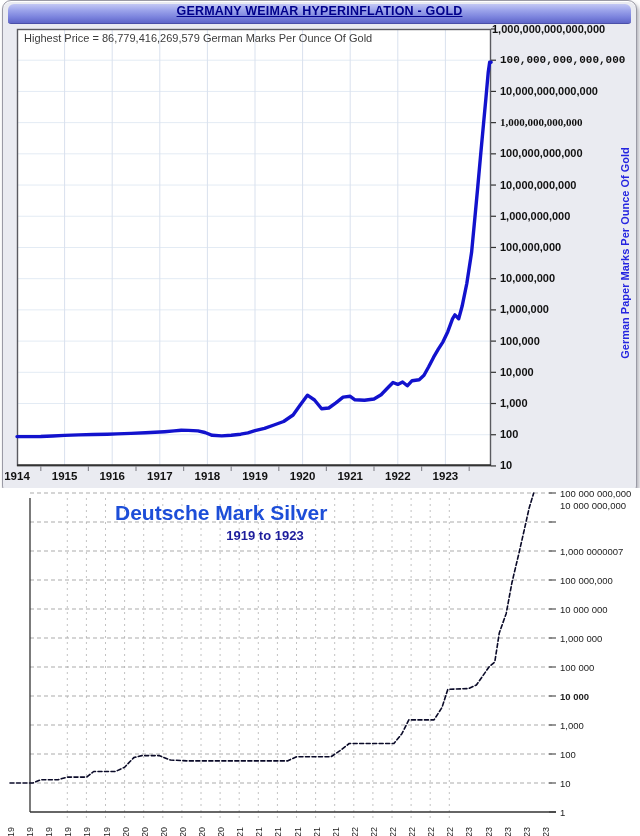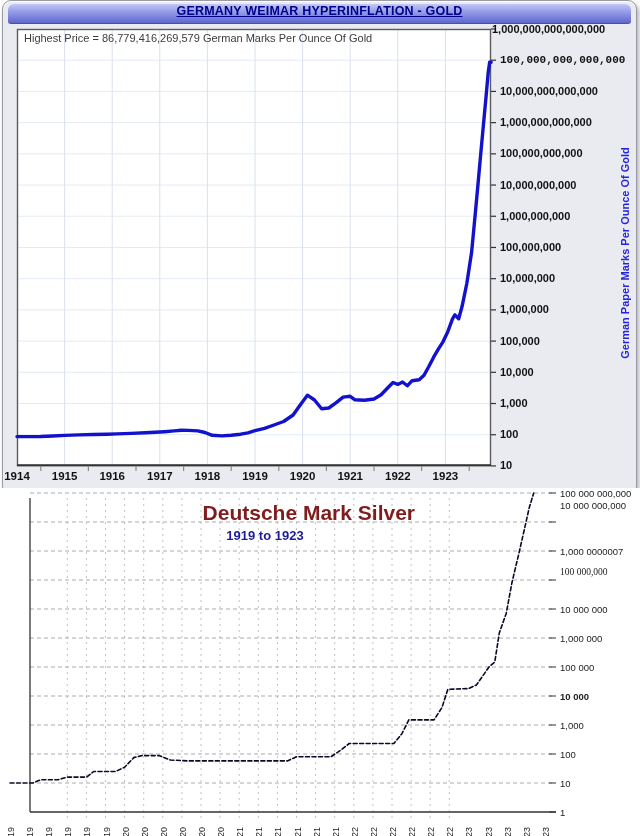--- a/index.html
+++ b/index.html
@@ -20,22 +20,22 @@
   .xlab{position:absolute;top:469px;width:40px;margin-left:-20px;text-align:center;
     font-size:11.5px;font-weight:bold;color:#111;}
   .gold-yaxis-title{position:absolute;left:622px;top:252px;transform:translate(-50%,-50%) rotate(-90deg);
     white-space:nowrap;font-size:11px;font-weight:bold;color:#2525e0;}
   .gold-caption{position:absolute;left:0;right:0;top:479px;text-align:center;
     font-size:11px;font-weight:bold;color:#00008b;}
 
   
   .silver-panel{position:absolute;left:0;top:488px;width:640px;height:348px;background:#fff;}
   .silver-svg{position:absolute;left:0;top:0;overflow:visible;}
-  .silver-title{position:absolute;left:115px;top:13px;width:300px;text-align:right;
-    font-size:21px;font-weight:bold;color:#7f1d1d;}
+  .silver-title{position:absolute;left:115px;top:13px;width:300px;text-align:left;
+    font-size:21px;font-weight:bold;color:#1d4ed8;}
   .silver-subtitle{position:absolute;left:115px;top:40px;width:300px;text-align:center;
     font-size:13px;font-weight:bold;color:#1c1c9c;}
   .sylab{position:absolute;left:560px;font-size:9.5px;color:#222;white-space:nowrap;}
   .sxlab{position:absolute;width:20px;height:10px;font-size:9px;color:#222;
     transform:rotate(-90deg);transform-origin:center;text-align:left;}
 </style>
 </head>
 <body>
 
 <div id="stage">
@@ -97,21 +97,21 @@
         <line x1="452.2" y1="437" x2="452.2" y2="442" stroke="#8a8a92" stroke-width="1.2"></line>
         <polyline points="0.0,407.6 11.9,407.6 23.8,407.5 35.7,407.0 47.6,406.4 61.9,405.9 76.2,405.5 90.4,405.2 100.0,404.9 114.2,404.4 128.5,403.7 138.0,403.3 147.6,402.7 157.1,401.9 164.2,401.2 171.4,401.4 180.9,401.9 188.0,403.5 195.2,406.3 204.7,406.9 214.2,406.3 223.7,405.2 230.9,403.8 238.0,401.7 247.5,399.4 257.0,396.0 266.6,392.5 276.1,386.0 283.2,375.9 290.4,366.2 297.5,371.0 304.6,379.7 311.8,379.0 318.9,373.9 326.1,368.1 333.2,367.3 338.0,370.8 347.5,371.2 357.0,370.0 364.1,365.8 371.3,358.3 376.0,353.5 380.8,355.4 385.6,353.0 390.3,356.8 395.1,351.7 402.2,350.7 407.0,346.3 411.7,337.8 416.5,328.4 421.3,320.2 426.0,312.8 430.8,302.7 435.5,289.8 437.9,285.9 441.7,289.8 445.1,277.3 449.8,254.5 454.6,223.3 457.9,188.7 460.8,157.5 463.6,126.3 466.5,95.1 468.9,69.3 471.2,43.6 472.7,33.1 474.1,33.3" fill="none" stroke="#1212cd" stroke-width="3.4" stroke-linejoin="round" stroke-linecap="round"></polyline>
       </svg>
 
     <div class="gold-annotation">Highest Price = 86,779,416,269,579 German Marks Per Ounce Of Gold</div>
 
     <div id="gold-ylabels">
         <div class="ylab" style="left: 489px; top: 21.5px;">1,000,000,000,000,000</div>
         <div class="ylab" style="left: 497px; top: 52.71px; font-family: Liberation Mono, monospace;">100,000,000,000,000</div>
         <div class="ylab" style="left: 497px; top: 83.92px;">10,000,000,000,000</div>
-        <div class="ylab" style="left: 497px; top: 115.13px;">1,000,000,000,000</div>
+        <div class="ylab" style="left: 497px; top: 115.13px; font-family: Liberation Serif, serif;">1,000,000,000,000</div>
         <div class="ylab" style="left: 497px; top: 146.34px;">100,000,000,000</div>
         <div class="ylab" style="left: 497px; top: 177.55px;">10,000,000,000</div>
         <div class="ylab" style="left: 497px; top: 208.76px;">1,000,000,000</div>
         <div class="ylab" style="left: 497px; top: 239.97px;">100,000,000</div>
         <div class="ylab" style="left: 497px; top: 271.18px;">10,000,000</div>
         <div class="ylab" style="left: 497px; top: 302.39px;">1,000,000</div>
         <div class="ylab" style="left: 497px; top: 333.6px;">100,000</div>
         <div class="ylab" style="left: 497px; top: 364.81px;">10,000</div>
         <div class="ylab" style="left: 497px; top: 396.02px;">1,000</div>
         <div class="ylab" style="left: 497px; top: 427.23px;">100</div>
@@ -183,21 +183,21 @@
         <line x1="30" y1="10" x2="30" y2="324" stroke="#333" stroke-width="1.3"></line>
         <line x1="30" y1="324" x2="556" y2="324" stroke="#333" stroke-width="1.3"></line>
         <polyline points="10.0,295.0 32.9,295.0 40.9,291.7 58.1,291.7 67.3,289.1 86.8,289.1 93.7,283.5 115.4,283.5 124.6,279.2 133.8,269.6 141.8,267.6 159.0,267.6 170.4,272.0 187.6,272.9 287.3,272.9 296.5,268.8 330.9,268.8 340.0,262.7 349.2,255.5 393.9,255.5 401.9,245.7 408.8,231.9 434.0,231.9 442.0,219.5 447.8,201.3 468.4,200.6 476.4,197.0 489.0,179.0 494.8,173.9 499.3,144.9 506.2,125.5 511.9,94.8 518.8,65.8 524.6,40.4 529.1,20.2 533.7,5.0" fill="none" stroke="#0a0a28" stroke-width="1.6" stroke-linejoin="round" stroke-linecap="round" stroke-dasharray="4 2.5"></polyline>
       </svg>
     <div class="silver-title">Deutsche Mark Silver</div>
     <div class="silver-subtitle">1919 to 1923</div>
     <div id="silver-ylabels">
         <div class="sylab" style="left: 560px; top: 0px;">100 000 000,000</div>
         <div class="sylab" style="left: 560px; top: 12px;">10 000 000,000</div>
         <div class="sylab" style="left: 560px; top: 58px;">1,000 0000007</div>
-        <div class="sylab" style="left: 560px; top: 79px; font-family: Liberation Serif, serif;">100 000,000</div>
+        <div class="sylab" style="left: 560px; top: 87px;">100 000,000</div>
         <div class="sylab" style="left: 560px; top: 116px;">10 000 000</div>
         <div class="sylab" style="left: 560px; top: 145px;">1,000 000</div>
         <div class="sylab" style="left: 560px; top: 174px;">100 000</div>
         <div class="sylab" style="left: 560px; top: 203px; font-weight: bold;">10 000</div>
         <div class="sylab" style="left: 560px; top: 232px;">1,000</div>
         <div class="sylab" style="left: 560px; top: 261px;">100</div>
         <div class="sylab" style="left: 560px; top: 290px;">10</div>
         <div class="sylab" style="left: 560px; top: 319px;">1</div>
       </div>
     <div id="silver-xlabels">

